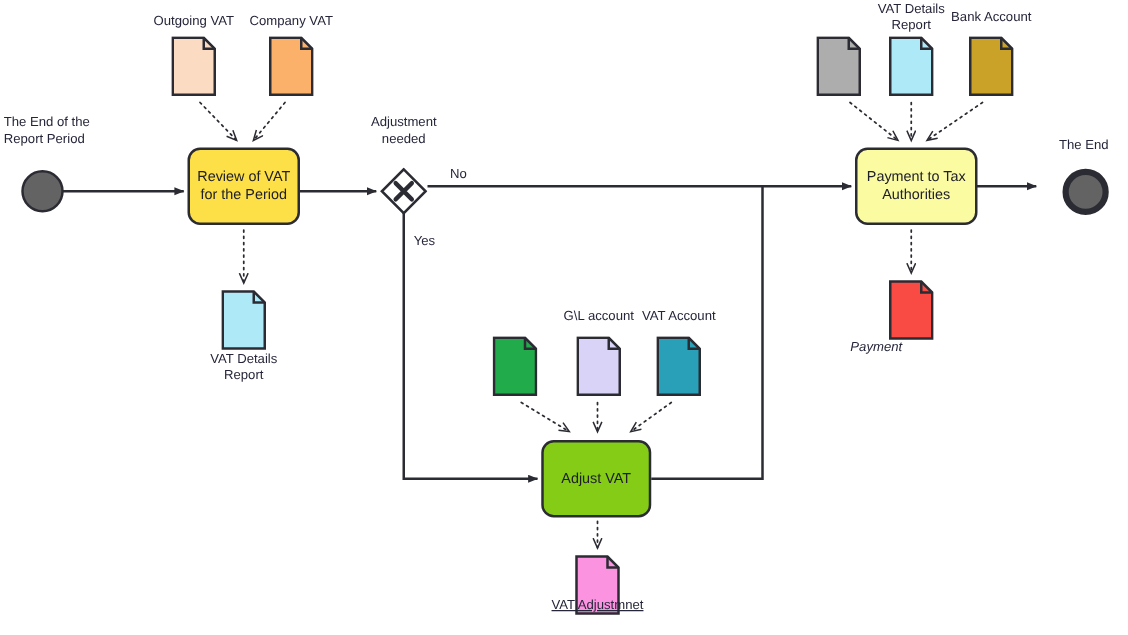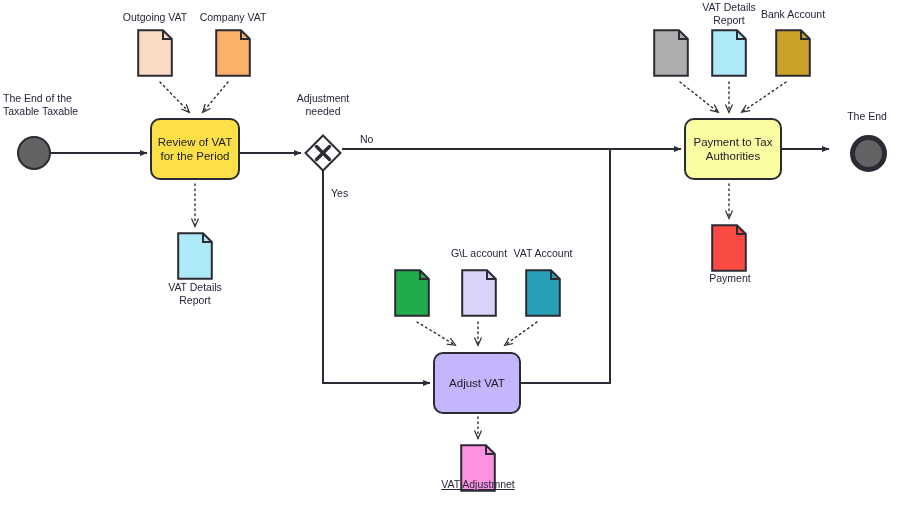--- a/index.html
+++ b/index.html
@@ -131,31 +131,31 @@
       <path d="M680,82 L718,112" marker-end="url(#arrow-open)"></path>
       <path d="M729,82 L729,112" marker-end="url(#arrow-open)"></path>
       <path d="M786,82 L742,112" marker-end="url(#arrow-open)"></path>
 
       <path d="M729,184 L729,218" marker-end="url(#arrow-open)"></path>
     </g>
   </svg>
 
   <div class="node event event-start" style="left:17px; top:136px; width:34px; height:34px;"></div>
   <div class="lbl left" style="left:3px; top:92px; width:110px;">The End of the
-Taxable Taxable</div>
+Report Period</div>
 
   <div class="node event event-end" style="left:850px; top:135px; width:37px; height:37px;"></div>
   <div class="lbl" style="left:827px; top:110px; width:80px;">The End</div>
 
   <div class="node task" style="left:150px; top:118px; width:90px; height:62px; background:#fde047;">
     <span>Review of VAT
 for the Period</span>
   </div>
 
-  <div class="node task" style="left:433px; top:352px; width:88px; height:62px; background:#c4b5fd;">
+  <div class="node task" style="left:433px; top:352px; width:88px; height:62px; background:#84cc16;">
     <span>Adjust VAT</span>
   </div>
 
   <div class="node task" style="left:684px; top:118px; width:98px; height:62px; background:#fbfba2;">
     <span>Payment to Tax
 Authorities</span>
   </div>
 
   <div class="node gateway" style="left:304px; top:134px;">
     <svg width="38" height="38" viewBox="0 0 38 38" xmlns="http://www.w3.org/2000/svg">
@@ -248,15 +248,15 @@
     </svg>
   </div>
   <div class="lbl" style="left:743px; top:8px; width:100px;">Bank Account</div>
 
   <div class="doc" style="left:711px; top:224px; width:36px; height:48px;">
     <svg width="36" height="48" viewBox="0 0 36 48" xmlns="http://www.w3.org/2000/svg">
       <path d="M1.2,1.2 L26,1.2 L34.8,10 L34.8,46.8 L1.2,46.8 Z" fill="#f94a44" stroke="#2b2b33" stroke-width="2" stroke-linejoin="miter"></path>
       <path d="M26,1.2 L26,10 L34.8,10" fill="none" stroke="#2b2b33" stroke-width="2"></path>
     </svg>
   </div>
-  <div class="lbl" style="left:680px; top:272px; width:100px;">Payment</div>
+  <div class="lbl" style="left:651px; top:272px; width:100px;font-style:italic;">Payment</div>
 
 </div>
 
 </body></html>

